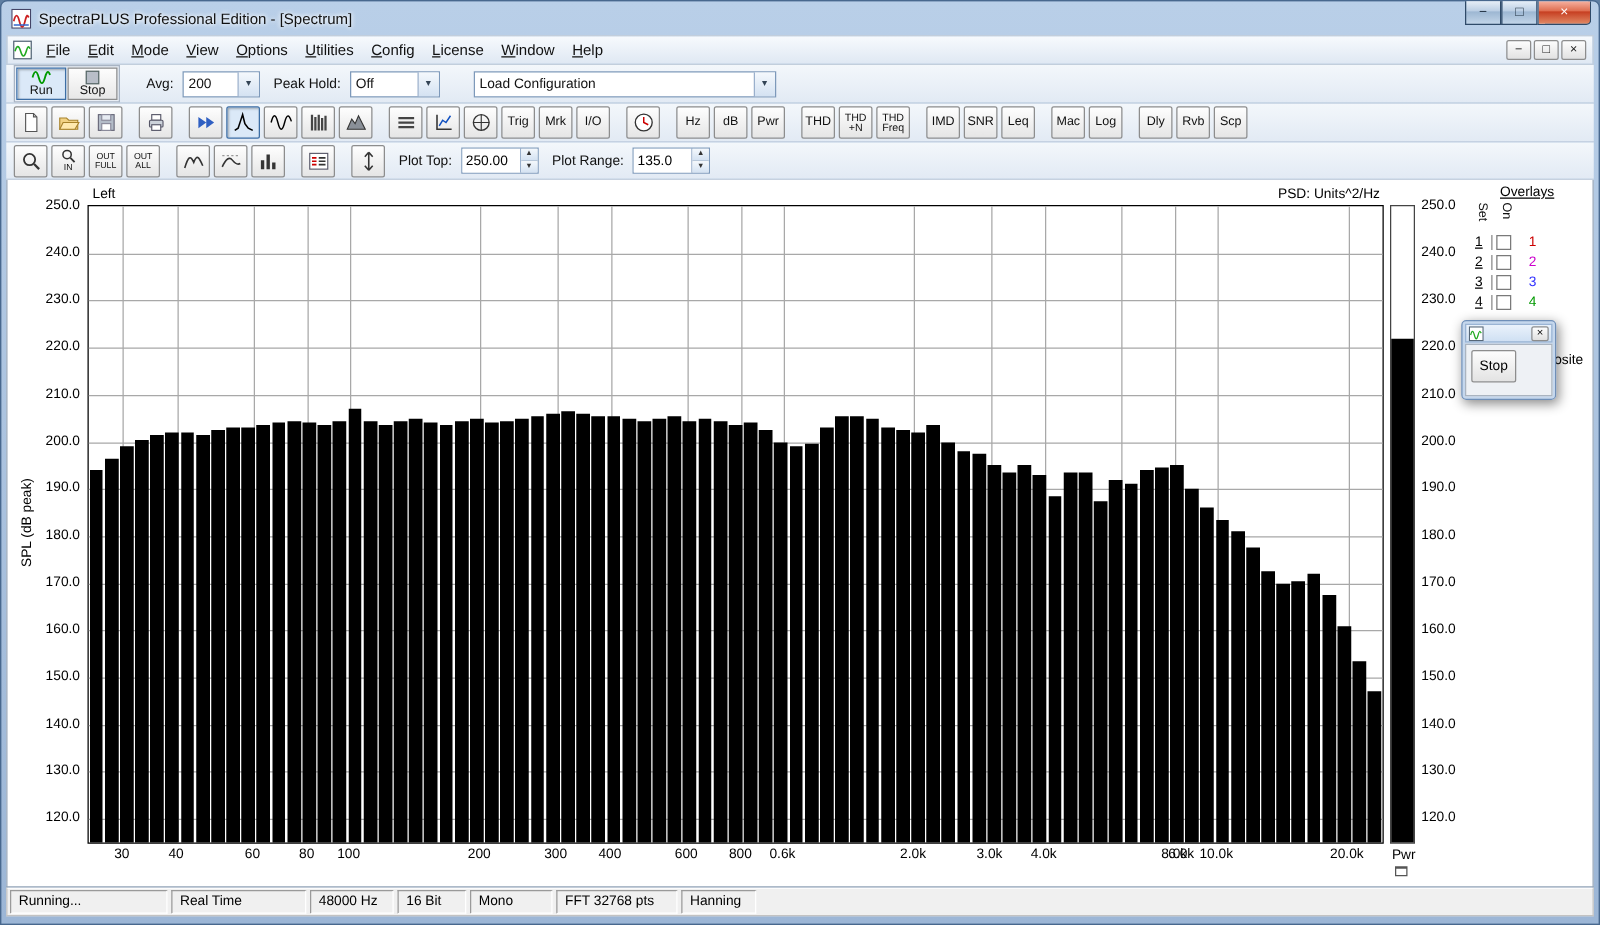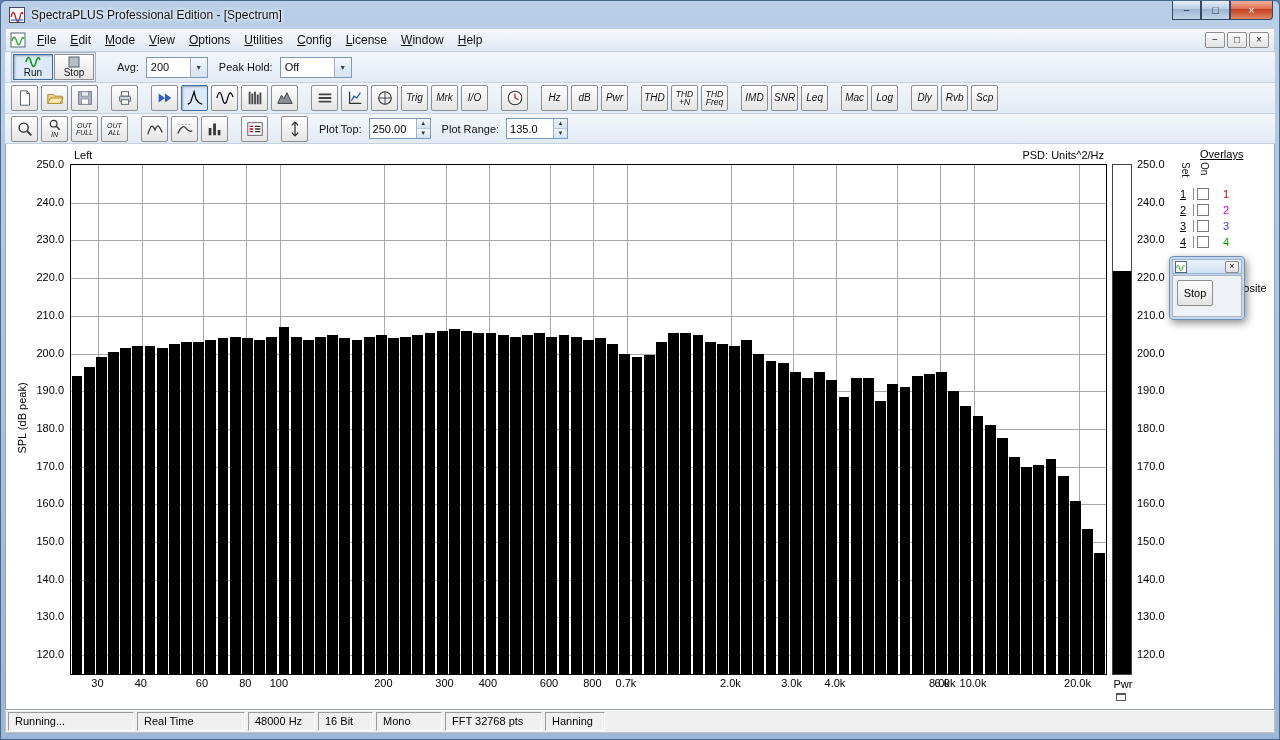--- a/index.html
+++ b/index.html
@@ -22,21 +22,21 @@
   
   .tb{background:linear-gradient(#f3f7fb,#e2eaf4);border-bottom:1px solid #c6d1df;display:flex;align-items:center;padding:0 6px;gap:3px;flex:0 0 auto;}
   .tb1{height:31px;}.tb2{height:31px;}.tb3{height:30px;}
   .runstop{display:flex;border:1px solid #a8b4c4;background:#e9eef5;padding:1px;gap:1px;margin-right:10px;}
   .big-btn{width:40px;height:26px;display:flex;flex-direction:column;align-items:center;justify-content:center;background:linear-gradient(#fdfdfd,#e7e7e7);border:1px solid #8d8d8d;font-size:10px;line-height:10px;color:#111;}
   .big-btn.pressed{background:#dcein;background:#dbe9f8;border-color:#3c6ea5;box-shadow:inset 1px 1px 2px rgba(0,0,0,.3);}
   .tb-label{font-size:11px;color:#111;margin:0 4px 0 8px;white-space:nowrap;}
   .combo{height:21px;background:#fff;border:1px solid #7d99ba;display:flex;align-items:center;font-size:11px;color:#111;}
   .combo .val{padding:0 4px;flex:1;white-space:nowrap;overflow:hidden;}
   .combo .arrow{width:17px;height:100%;border-left:1px solid #9ab0cc;background:linear-gradient(#f4f8fc,#d4e2f2);display:flex;align-items:center;justify-content:center;font-size:7px;color:#345;}
-  .tbtn{min-width:27px;height:26px;background:linear-gradient(#fefefe,#e5e5e5);border:1px solid #8d8d8d;border-radius:2px;display:flex;flex-direction:column;align-items:center;justify-content:center;font-size:10px;line-height:10px;color:#111;padding:0 2px;font-style:italic;}
+  .tbtn{min-width:27px;height:26px;background:linear-gradient(#fefefe,#e5e5e5);border:1px solid #8d8d8d;border-radius:2px;display:flex;flex-direction:column;align-items:center;justify-content:center;font-size:10px;line-height:10px;color:#111;padding:0 2px;}
   .tbtn.two{font-size:8.5px;line-height:8.5px;}
   .tbtn.tiny{font-size:7px;line-height:7px;}
   .tbtn.pressed{background:#dbe9f8;border-color:#3c6ea5;box-shadow:inset 1px 1px 2px rgba(0,0,0,.3);}
   .tsep{width:7px;height:1px;}
   .spinbox{display:flex;height:21px;border:1px solid #7d99ba;background:#fff;}
   .spin-input{width:46px;border:none;outline:none;font-size:11px;padding:0 3px;font-family:"Liberation Sans",sans-serif;}
   .spin-btns{width:14px;display:flex;flex-direction:column;border-left:1px solid #9ab0cc;}
   .spin-up,.spin-down{flex:1;font-size:6px;line-height:8px;text-align:center;color:#333;background:linear-gradient(#f4f8fc,#d4e2f2);}
   .spin-up{border-bottom:1px solid #b8c8da;}
   
@@ -140,20 +140,24 @@
       </div>
     </div>
     <span class="tb-label">Avg:</span>
     <div class="combo" style="width:62px;">
       <span class="val">200</span>
       <span class="arrow">▼</span>
     </div>
     <span class="tb-label">Peak Hold:</span>
     <div class="combo" style="width:72px;">
       <span class="val">Off</span>
+      <span class="arrow">▼</span>
+    </div>
+    <div class="combo" style="width:242px;margin-left:24px;">
+      <span class="val">Load Configuration</span>
       <span class="arrow">▼</span>
     </div>
   </div>
 
   <div class="tb tb2">
     <button class="tbtn">
         <svg width="18" height="18" viewBox="0 0 20 20">
           <path d="M5 2h7l3 3v13H5z" fill="#fff" stroke="#555"></path>
           <path d="M12 2v3h3" fill="none" stroke="#555"></path>
         </svg>
@@ -489,21 +493,21 @@
         <div class="xtick" style="left: 69.4799px;">30</div>
         <div class="xtick" style="left: 112.84px;">40</div>
         <div class="xtick" style="left: 173.953px;">60</div>
         <div class="xtick" style="left: 217.313px;">80</div>
         <div class="xtick" style="left: 250.945px;">100</div>
         <div class="xtick" style="left: 355.418px;">200</div>
         <div class="xtick" style="left: 416.531px;">300</div>
         <div class="xtick" style="left: 459.891px;">400</div>
         <div class="xtick" style="left: 521.004px;">600</div>
         <div class="xtick" style="left: 564.364px;">800</div>
-        <div class="xtick" style="left: 597.996px;">0.7k</div>
+        <div class="xtick" style="left: 597.996px;">0.6k</div>
         <div class="xtick" style="left: 702.469px;">2.0k</div>
         <div class="xtick" style="left: 763.582px;">3.0k</div>
         <div class="xtick" style="left: 806.942px;">4.0k</div>
         <div class="xtick" style="left: 917px;">6.0k</div>
         <div class="xtick" style="left: 911.415px;">8.0k</div>
         <div class="xtick" style="left: 945.047px;">10.0k</div>
         <div class="xtick" style="left: 1049.52px;">20.0k</div>
       </div>
     <div class="pwr-col" id="pwrcol">
         <div class="pwr-fill" id="pwrfill" style="height: 403.43px;"></div>

